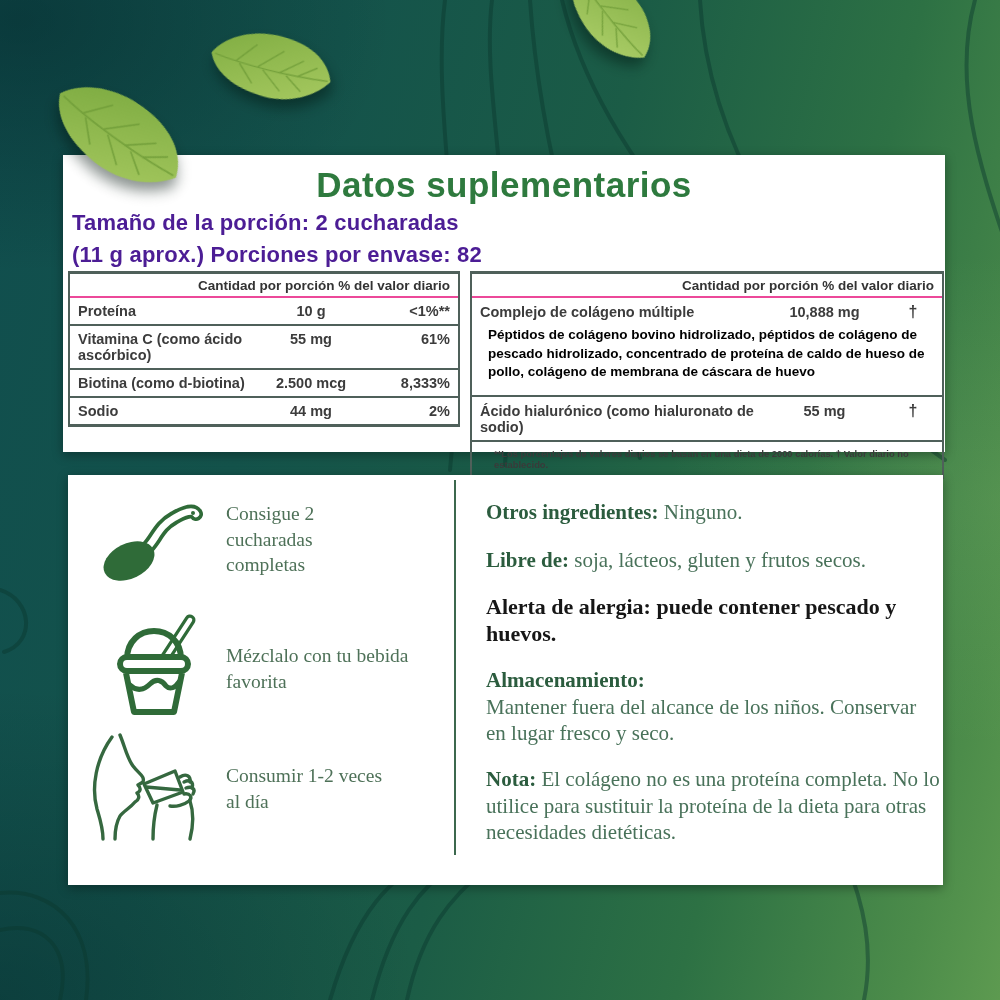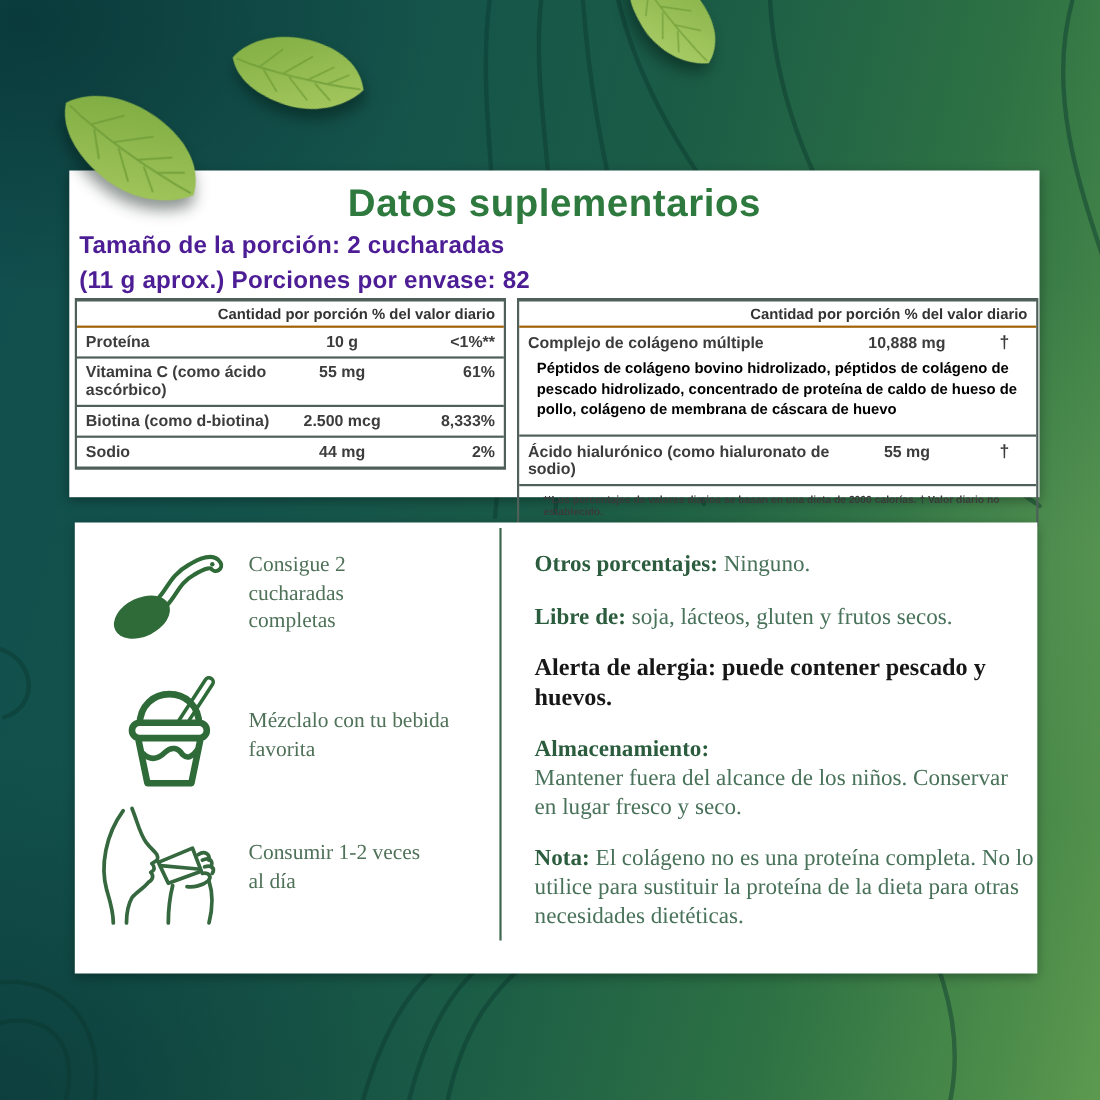--- a/index.html
+++ b/index.html
@@ -24,21 +24,21 @@
   .page-title{position:absolute;left:0;right:0;top:10px;text-align:center;
         font-size:35px;font-weight:700;letter-spacing:.5px;color:#2e7a3e;}
   .serving{position:absolute;left:9px;top:52px;font-size:22px;font-weight:600;
         color:#4c1d95;letter-spacing:.2px;line-height:1.45;}
 
   .ntable{position:absolute;top:116px;border:2px solid #4f605a;border-top-width:3px;border-bottom-width:3px;
         color:#3c3c3c;}
   .ntable-left{left:5px;width:388px;}
   .ntable-right{left:407px;width:470px;}
   .thead{padding:4px 8px 3px;text-align:right;font-size:13.5px;font-weight:700;
-        border-bottom:2px solid #a16207;color:#333;}
+        border-bottom:2px solid #ec4899;color:#333;}
   .trow{display:flex;align-items:baseline;padding:5px 8px;font-size:14.5px;font-weight:600;}
   .trow + .trow, .trow + .tdetail + .trow{border-top:2px solid #4f605a;}
   .sep{border-top:2px solid #4f605a;}
   .tname{flex:1;}
   .tamt{width:118px;text-align:center;}
   .tdv{width:80px;text-align:right;}
   .ntable-right .tamt{width:135px;}
   .ntable-right .tdv{width:42px;text-align:center;font-size:16px;font-weight:700;}
   .tdetail{padding:0 10px 13px 16px;font-size:13.5px;font-weight:600;line-height:1.38;color:#000000;}
   .tfoot{border-top:2px solid #4f605a;padding:6px 22px;font-size:9.4px;font-weight:600;color:#3a3a3a;}
@@ -225,21 +225,21 @@
         <path d="M106 57 C 112 55, 116 58, 113 63"></path>
         <path d="M104 63 C 110 62, 113 66, 109 70 C 104 74, 96 76, 90 75"></path>
         <path d="M77 74 C 74 86, 73 97, 73 108"></path>
         <path d="M110 70 C 114 82, 113 96, 110 108"></path>
       </g>
     </svg>
     <div class="usage-text ut3">Consumir 1-2 veces al día</div>
 
     <div class="info-col">
       <p>
-        <span class="lbl">Otros porcentajes:</span>
+        <span class="lbl">Otros ingredientes:</span>
         <span class="txt">Ninguno.</span>
       </p>
       <p>
         <span class="lbl">Libre de:</span>
         <span class="txt">soja, lácteos, gluten y frutos secos.</span>
       </p>
       <p class="allergy">Alerta de alergia: puede contener pescado y huevos.</p>
       <div class="storage-block">
         <div class="lbl">Almacenamiento:</div>
         <div class="txt">Mantener fuera del alcance de los niños. Conservar en lugar fresco y seco.</div>

